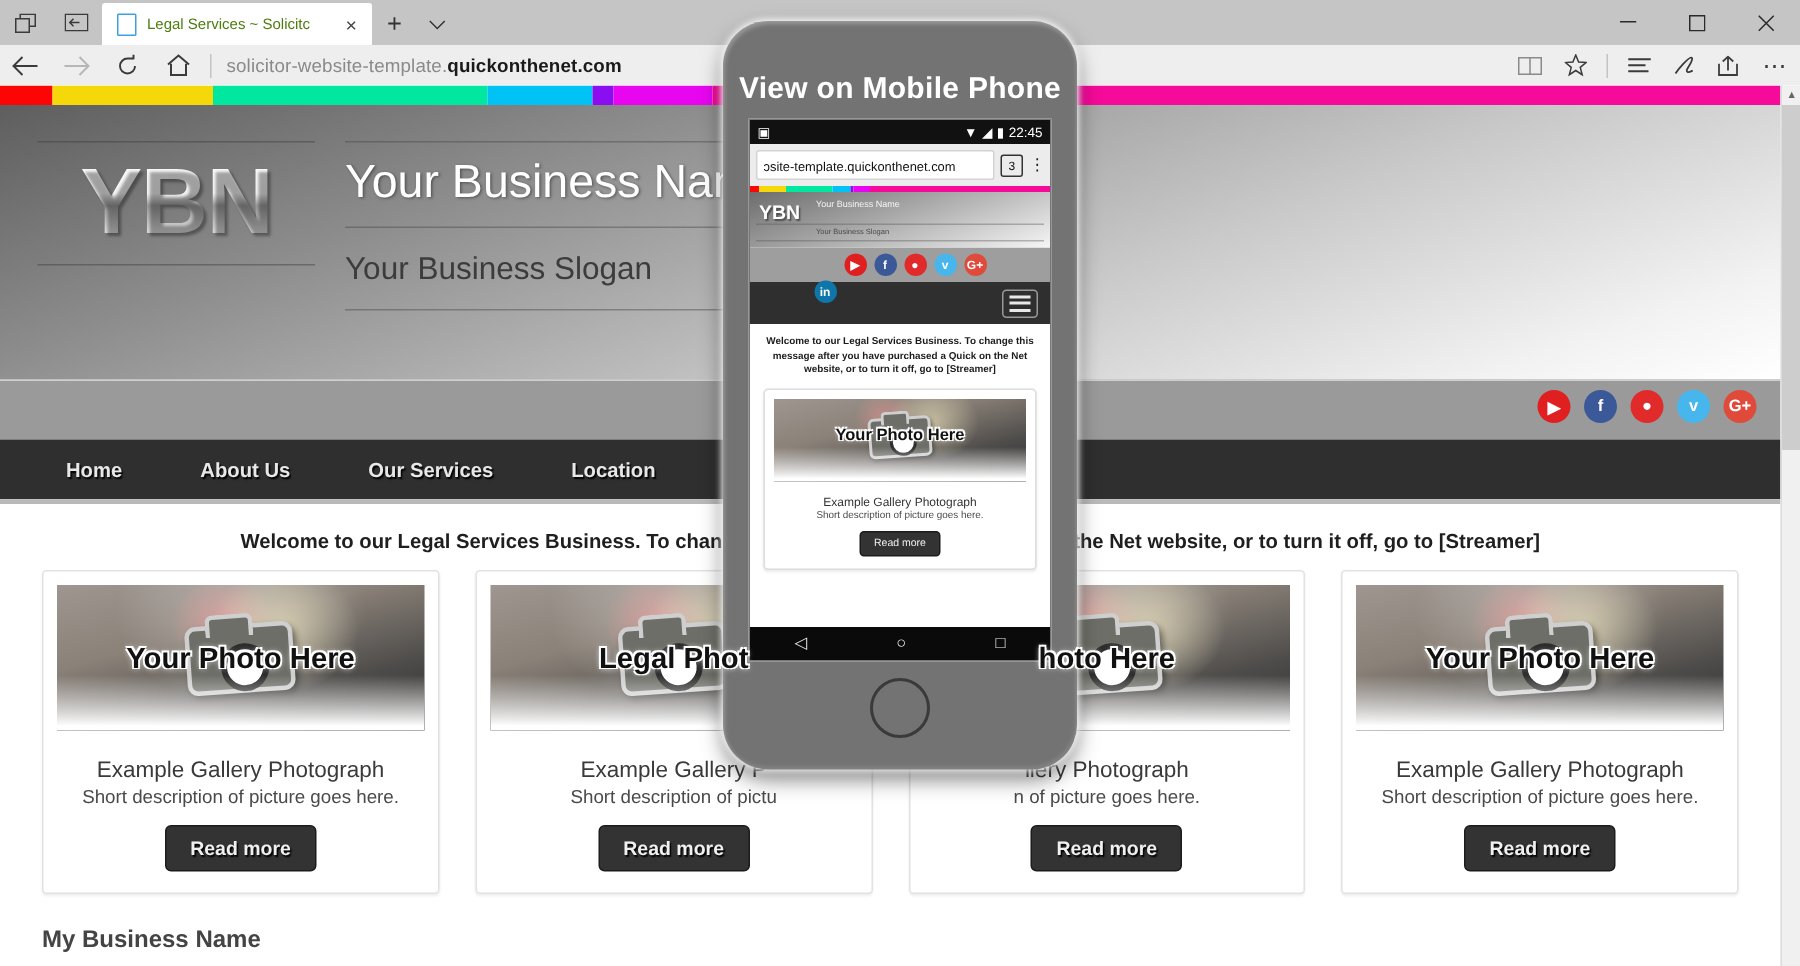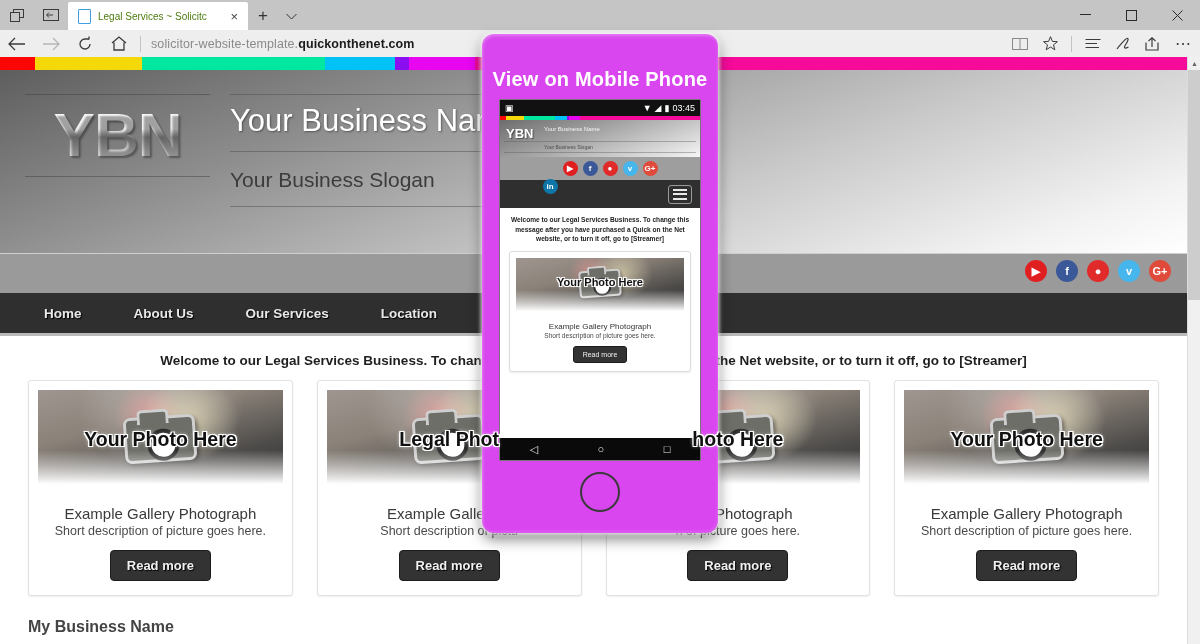--- a/index.html
+++ b/index.html
@@ -174,22 +174,22 @@
   .bizname-p { padding:9px 0 0 28px; font-size:14.5px; color:#3a3a3a;}
 
   
   .phone-glow {
     position:absolute; left:455px; top:0px; width:290px; height:545px;
     background:radial-gradient(ellipse 145px 270px at 50% 50%, rgba(255,255,235,.96) 0%,
                rgba(255,255,230,.92) 46%, rgba(255,255,225,.55) 68%, rgba(255,255,255,0) 82%);
     pointer-events:none;
   }
   .phone {
-    position:absolute; left:482px; top:34px; width:236px; height:499px;
-    background:#d946ef; border-radius:12px;
+    position:absolute; left:482px; top:14px; width:236px; height:499px;
+    background:#737373; border-radius:30px;
     box-shadow:0 0 4px 1px rgba(255,255,255,.9), inset 1px 2px 3px rgba(255,255,255,.28),
                inset -1px -2px 3px rgba(255,255,255,.12), 0 6px 14px rgba(0,0,0,.5);
   }
   .phone-heading {
     position:absolute; left:0; top:34px; width:100%; text-align:center;
     color:#fff; font-size:20px; font-weight:700; letter-spacing:.2px;
   }
   .phone-screen {
     position:absolute; left:17px; top:65px; width:202px; height:362px;
     background:#fff; overflow:hidden; border:1px solid #777;
@@ -472,24 +472,29 @@
   <div class="phone">
     <div class="phone-heading">View on Mobile Phone</div>
     <div class="phone-screen">
 
       <div class="p-status">
         <span>▣</span>
         <span class="right">
           <span>▼</span>
           <span>◢</span>
           <span>▮</span>
-          <span>03:45</span>
+          <span>22:45</span>
         </span>
       </div>
 
+      <div class="p-omni">
+        <div class="p-url">ɔsite-template.quickonthenet.com</div>
+        <div class="p-tabs">3</div>
+        <div class="p-kebab">⋮</div>
+      </div>
 
       <div class="p-stripe">
           <div style="background: rgb(251, 5, 5); width: 2.94861%;"></div>
           <div style="background: rgb(245, 216, 10); width: 9.01432%;"></div>
           <div style="background: rgb(0, 232, 160); width: 15.417%;"></div>
           <div style="background: rgb(0, 194, 245); width: 5.89722%;"></div>
           <div style="background: rgb(138, 14, 240); width: 1.17944%;"></div>
           <div style="background: rgb(232, 6, 240); width: 5.56024%;"></div>
           <div style="background: rgb(245, 10, 154); width: 59.9832%;"></div>
         </div>

